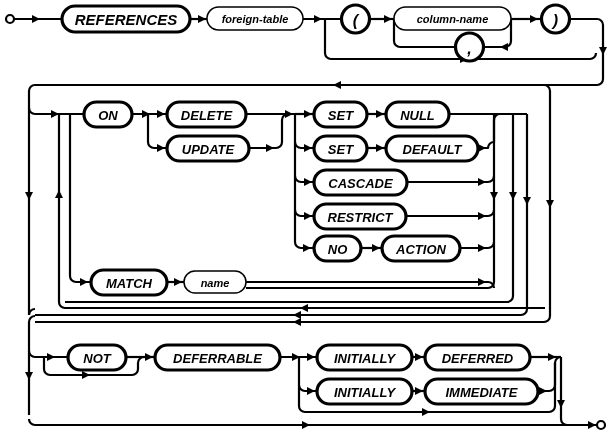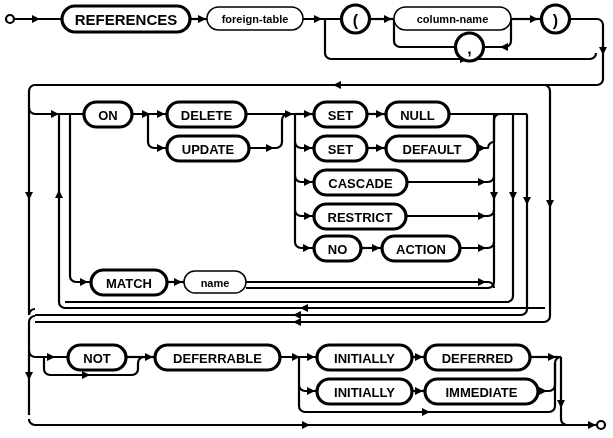--- a/index.html
+++ b/index.html
@@ -2,20 +2,21 @@
 <html><head>
 <meta charset="utf-8">
 <style>
   html,body{margin:0;padding:0;background:#ffffff;}
   #diagram-root{
     position:relative;
     width:613px;height:438px;
     background:#ffffff;
     font-family:"Liberation Sans", sans-serif;
     overflow:hidden;
+    font-style:italic;
   }
   svg#rail{position:absolute;left:0;top:0;width:613px;height:438px;}
   .rail-line{stroke:#000000;fill:none;stroke-width:2.2;stroke-linecap:butt;stroke-linejoin:round;}
   .arrow-head{fill:#000000;stroke:none;}
   .term-shape{fill:#ffffff;stroke:#000000;stroke-width:3.2;}
   .nonterm-shape{fill:#ffffff;stroke:#000000;stroke-width:1.5;}
   .endpoint-dot{fill:#ffffff;stroke:#000000;stroke-width:2.2;}
   .term-label{
     font-family:"Liberation Sans", sans-serif;
     font-weight:bold;

